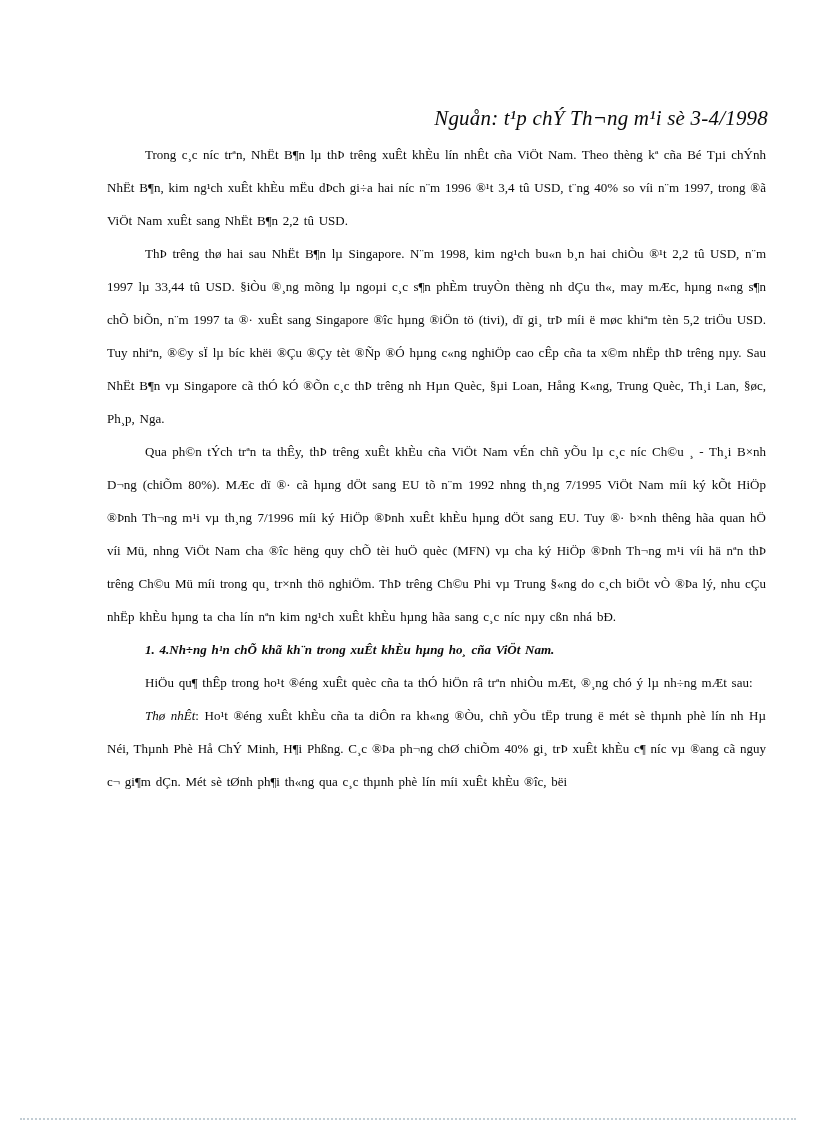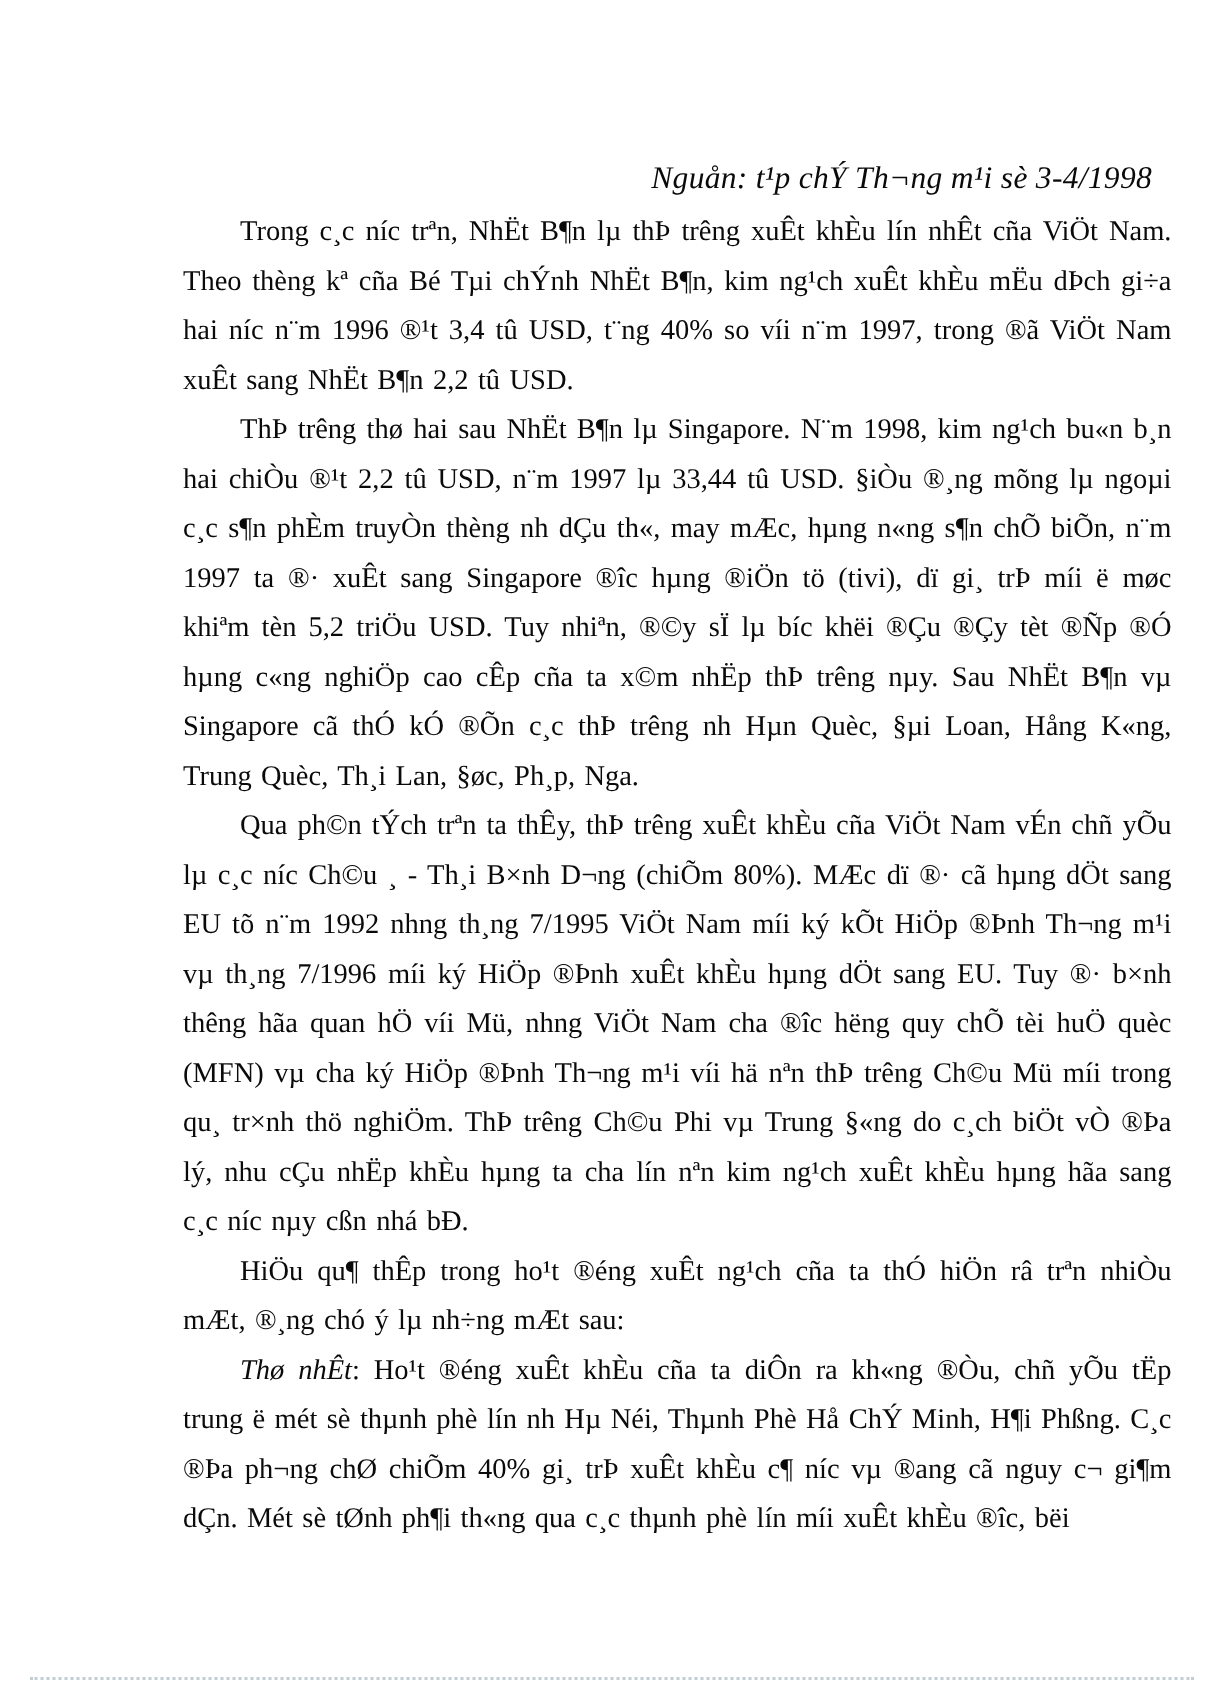--- a/index.html
+++ b/index.html
@@ -47,24 +47,24 @@
     text-align: right;
     font-style: italic;
     font-size: 21px;
     letter-spacing: 0.2px;
     white-space: nowrap;
   }
 
   
   .bodytext {
     position: absolute;
-    left: 122px;
+    left: 107px;
     top: 138px;
     width: 659px;
-    font-size: 19px;
+    font-size: 13px;
     line-height: 33px;
     text-align: justify;
     word-spacing: 1.5px;
   }
   .bodytext p { margin: 0; text-indent: 38px; }
   .heading { font-weight: bold; font-style: italic; }
   .lead-italic { font-style: italic; }
 
   
   .dotline {
@@ -81,19 +81,20 @@
 
 <div class="page">
 
 
   <div class="source">Nguån: t¹p chÝ Th¬ng  m¹i sè 3-4/1998</div>
 
   <div class="bodytext">
     <p>Trong c¸c níc trªn, NhËt B¶n lµ thÞ trêng xuÊt khÈu lín nhÊt cña ViÖt Nam. Theo thèng kª cña Bé Tµi chÝnh NhËt B¶n, kim ng¹ch xuÊt khÈu mËu dÞch gi÷a hai níc n¨m 1996 ®¹t 3,4 tû USD, t¨ng 40% so víi n¨m 1997, trong ®ã ViÖt Nam xuÊt sang NhËt B¶n 2,2 tû USD.</p>
     <p>ThÞ trêng thø hai sau NhËt B¶n lµ Singapore. N¨m 1998, kim ng¹ch bu«n b¸n hai chiÒu ®¹t 2,2 tû USD, n¨m 1997 lµ 33,44 tû USD. §iÒu ®¸ng mõng lµ ngoµi c¸c s¶n phÈm truyÒn thèng nh dÇu th«, may mÆc, hµng n«ng s¶n chÕ biÕn, n¨m 1997 ta ®· xuÊt sang Singapore ®îc hµng ®iÖn tö (tivi), dï gi¸ trÞ míi ë møc khiªm tèn 5,2 triÖu USD. Tuy nhiªn, ®©y sÏ lµ bíc khëi ®Çu ®Çy tèt ®Ñp ®Ó hµng c«ng nghiÖp cao cÊp cña ta x©m nhËp thÞ trêng nµy. Sau NhËt B¶n vµ Singapore cã thÓ kÓ ®Õn c¸c thÞ trêng nh Hµn Quèc, §µi Loan, Hång K«ng, Trung Quèc, Th¸i Lan, §øc, Ph¸p, Nga.</p>
     <p>Qua ph©n tÝch trªn ta thÊy, thÞ trêng xuÊt khÈu cña ViÖt Nam vÉn chñ yÕu lµ c¸c níc Ch©u ¸ - Th¸i B×nh D¬ng (chiÕm 80%). MÆc dï ®· cã hµng dÖt sang EU tõ n¨m 1992 nhng th¸ng 7/1995 ViÖt Nam míi ký kÕt HiÖp ®Þnh Th¬ng m¹i vµ th¸ng 7/1996 míi ký HiÖp ®Þnh xuÊt khÈu hµng dÖt sang EU. Tuy ®· b×nh thêng hãa quan hÖ víi Mü, nhng ViÖt Nam cha ®îc hëng quy chÕ tèi huÖ quèc (MFN) vµ cha ký HiÖp ®Þnh Th¬ng m¹i víi hä nªn thÞ trêng Ch©u Mü míi trong qu¸ tr×nh thö nghiÖm. ThÞ trêng Ch©u Phi vµ Trung §«ng do c¸ch biÖt vÒ ®Þa lý, nhu cÇu nhËp khÈu hµng ta cha lín nªn kim ng¹ch xuÊt khÈu hµng hãa sang c¸c níc nµy cßn nhá bÐ.</p>
-    <p>HiÖu qu¶ thÊp trong ho¹t ®éng xuÊt ng¹ch cña ta thÓ hiÖn râ trªn nhiÒu mÆt, ®¸ng chó ý lµ nh÷ng mÆt sau:</p>
+    <p class="heading">1. 4.Nh÷ng h¹n chÕ khã kh¨n trong xuÊt khÈu hµng ho¸ cña ViÖt Nam.</p>
+    <p>HiÖu qu¶ thÊp trong ho¹t ®éng xuÊt quèc cña ta thÓ hiÖn râ trªn nhiÒu mÆt, ®¸ng chó ý lµ nh÷ng mÆt sau:</p>
     <p><span class="lead-italic">Thø nhÊt</span><span>: Ho¹t ®éng xuÊt khÈu cña ta diÔn ra kh«ng ®Òu, chñ yÕu tËp trung ë mét sè thµnh phè lín nh Hµ Néi, Thµnh Phè Hå ChÝ Minh, H¶i Phßng. C¸c ®Þa ph¬ng chØ chiÕm 40% gi¸ trÞ xuÊt khÈu c¶ níc vµ ®ang cã nguy c¬ gi¶m dÇn. Mét sè tØnh ph¶i th«ng qua c¸c thµnh phè lín míi xuÊt khÈu ®îc, bëi</span></p>
   </div>
 
   <div class="dotline"></div>
 
 </div>
 
 </body></html>

